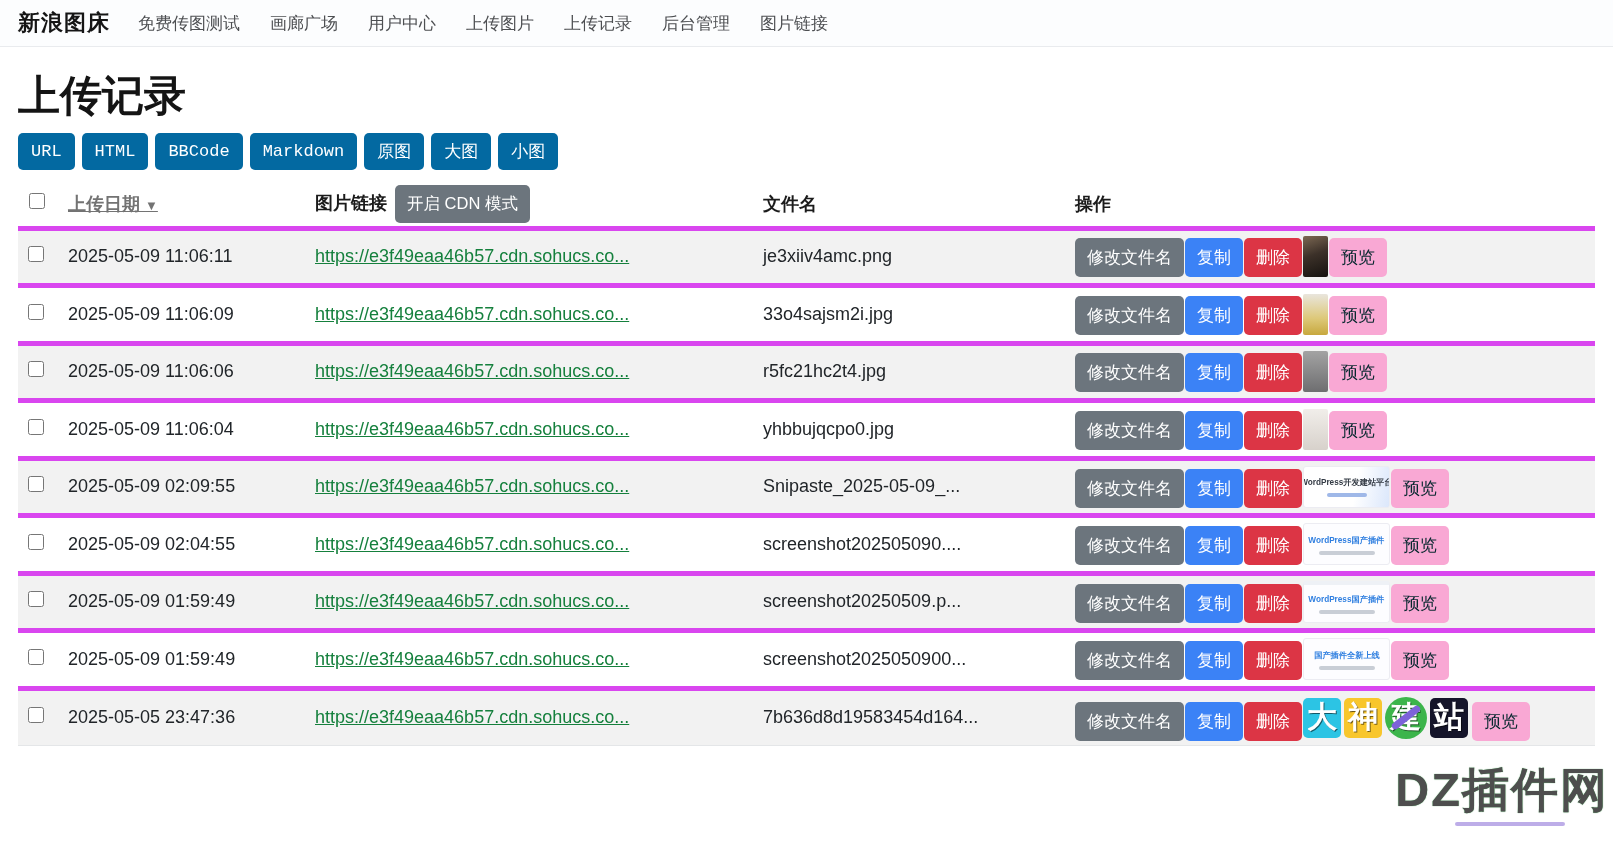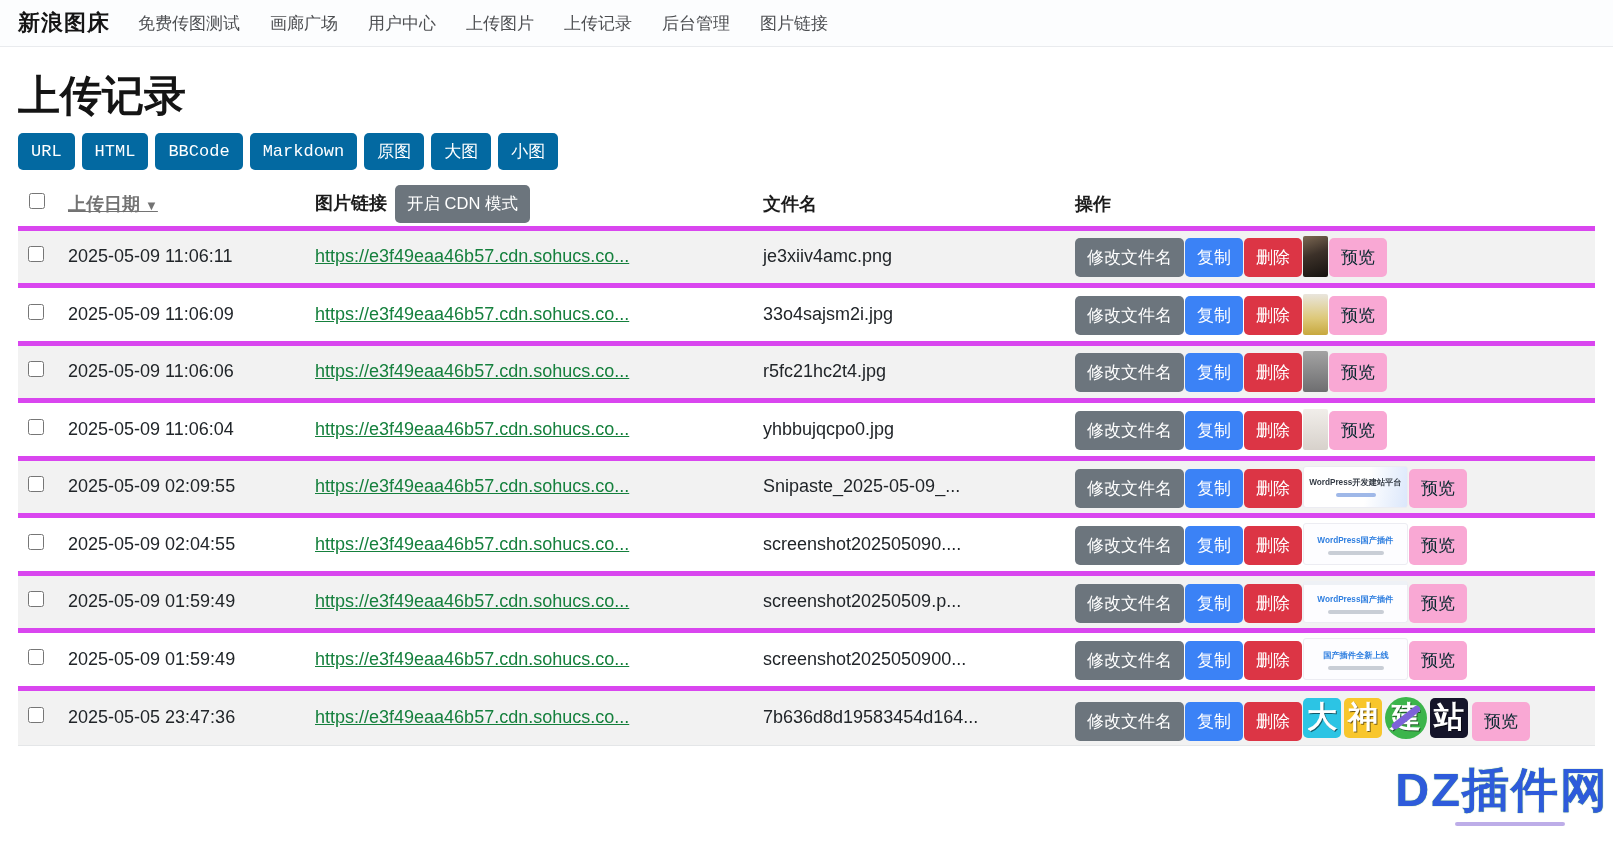--- a/index.html
+++ b/index.html
@@ -152,21 +152,21 @@
   .thumb { flex: 0 0 auto; cursor: pointer; position: relative; }
 
   .thumb-photo { width: 25px; height: 41px; border-radius: 2px; }
   .thumb-photo.p1 { background: linear-gradient(160deg,#7c6853 0%,#3c3129 45%,#15120f 100%); }
   .thumb-photo.p2 { background: linear-gradient(180deg,#e9e5dd 0%,#ddc878 60%,#c7a83e 100%); }
   .thumb-photo.p3 { background: linear-gradient(180deg,#c4b489 0%,#93815a 100%); }
   .thumb-photo.p4 { background: linear-gradient(180deg,#a3a3a3 0%,#6e6e70 100%); }
   .thumb-photo.p5 { background: linear-gradient(180deg,#f1eeea 0%,#d7d1cb 100%); }
 
   .thumb-banner {
-    width: 105px; height: 42px;
+    width: 87px; height: 42px;
     background: #fdfdff;
     border: 1px solid #ececf2;
     border-radius: 3px;
     display: flex;
     flex-direction: column;
     align-items: center;
     justify-content: center;
     overflow: hidden;
   }
   .bt-title { font-size: 10px; font-weight: 700; white-space: nowrap; transform: scale(.82); }
@@ -456,13 +456,13 @@
               </span>
               <button class="btn btn-preview">预览</button>
             </div>
           </td>
         </tr>
       </tbody>
   </table>
 </main>
 
 <div class="wm-stroke"></div>
-<div class="watermark" style="color: #1d4ed8;">DZ插件网</div>
+<div class="watermark" style="color: #404040;">DZ插件网</div>
 
 </body></html>

